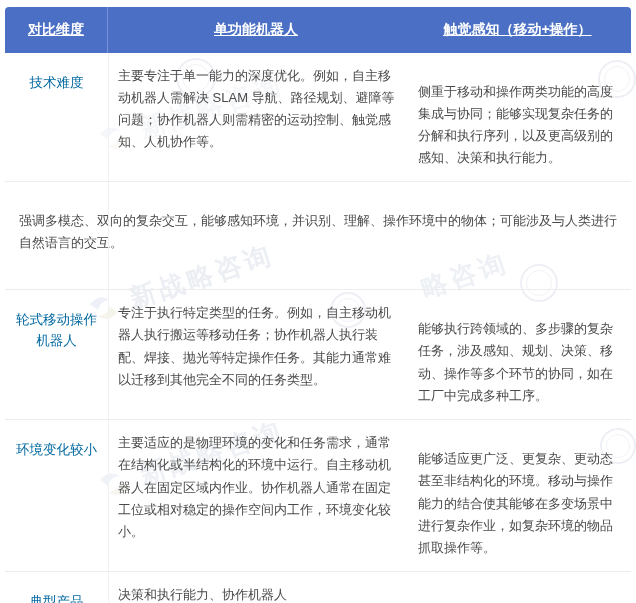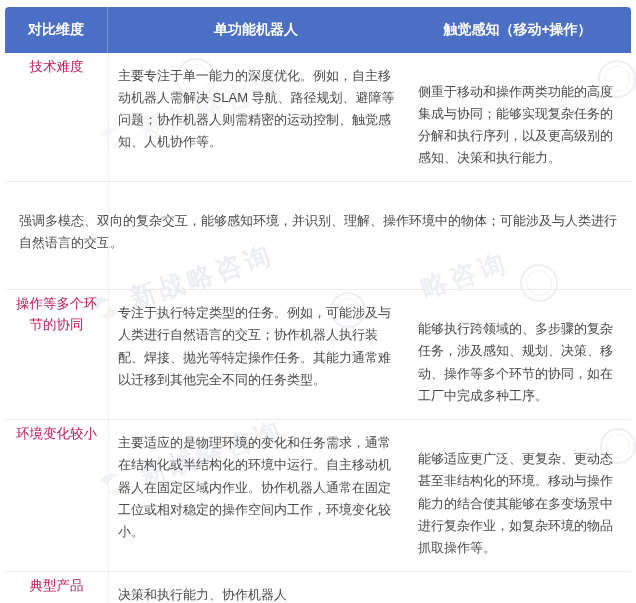--- a/index.html
+++ b/index.html
@@ -45,21 +45,21 @@
     border-bottom: 1px solid #d9e1ef;
   }
   .thead {
     display: flex; align-items: stretch;
     background: #4a6fc4;
     border-radius: 4px 4px 0 0;
     height: 46px;
     color: #ffffff;
     font-size: 14px; font-weight: bold;
   }
-  .hcell { display: flex; align-items: center; justify-content: center; text-align: left; }
+  .hcell { display: flex; align-items: center; justify-content: center; text-align: left; text-decoration: underline; }
   .h-dim    { width: 103px; border-right: 1px solid rgba(255,255,255,0.25); }
   .h-single { width: 296px; }
   .h-comp   { flex: 1; }
 
   .tbody { background: transparent; }
   .row {
     position: relative;
     display: flex; align-items: stretch;
   }
   .row + .row { border-top: 1px solid #ececec; }
@@ -69,22 +69,22 @@
   }
   .row:nth-child(1) { min-height: 107px; }
   .row:nth-child(2) { min-height: 108px; }
   .row:nth-child(3) { min-height: 130px; }
   .row:nth-child(4) { min-height: 135px; }
   .row:nth-child(5) { min-height: 45px; }
 
   .cell { display: flex; align-items: flex-start; }
   .c-dim {
     width: 103px; justify-content: center;
-    padding: 4px 10px; text-align: center;
-    font-size: 13.5px; color: #be185d; line-height: 1.55;
+    padding: 20px 10px; text-align: center;
+    font-size: 13.5px; color: #0369a1; line-height: 1.55;
   }
   .c-single {
     width: 296px; padding: 12px 9px 12px 10px;
     font-size: 13px; color: #4a4a4a; line-height: 1.7;
   }
   .c-comp {
     flex: 1; padding: 28px 8px 12px 14px;
     font-size: 13px; color: #4a4a4a; line-height: 1.7;
   }
   .cell-inner { width: 100%; }
@@ -152,24 +152,24 @@
     </div>
 
     <div class="row">
       <div class="cell c-comp">
           <div class="cell-inner">强调多模态、双向的复杂交互，能够感知环境，并识别、理解、操作环境中的物体；可能涉及与人类进行自然语言的交互。</div>
         </div>
     </div>
 
     <div class="row">
       <div class="cell c-dim">
-          <div class="cell-inner">操作等多个环节的协同</div>
+          <div class="cell-inner">轮式移动操作机器人</div>
         </div>
       <div class="cell c-single">
-          <div class="cell-inner">专注于执行特定类型的任务。例如，可能涉及与人类进行自然语言的交互；协作机器人执行装配、焊接、抛光等特定操作任务。其能力通常难以迁移到其他完全不同的任务类型。</div>
+          <div class="cell-inner">专注于执行特定类型的任务。例如，自主移动机器人执行搬运等移动任务；协作机器人执行装配、焊接、抛光等特定操作任务。其能力通常难以迁移到其他完全不同的任务类型。</div>
         </div>
       <div class="cell c-comp">
           <div class="cell-inner">能够执行跨领域的、多步骤的复杂任务，涉及感知、规划、决策、移动、操作等多个环节的协同，如在工厂中完成多种工序。</div>
         </div>
     </div>
 
     <div class="row">
       <div class="cell c-dim">
           <div class="cell-inner">环境变化较小</div>
         </div>

